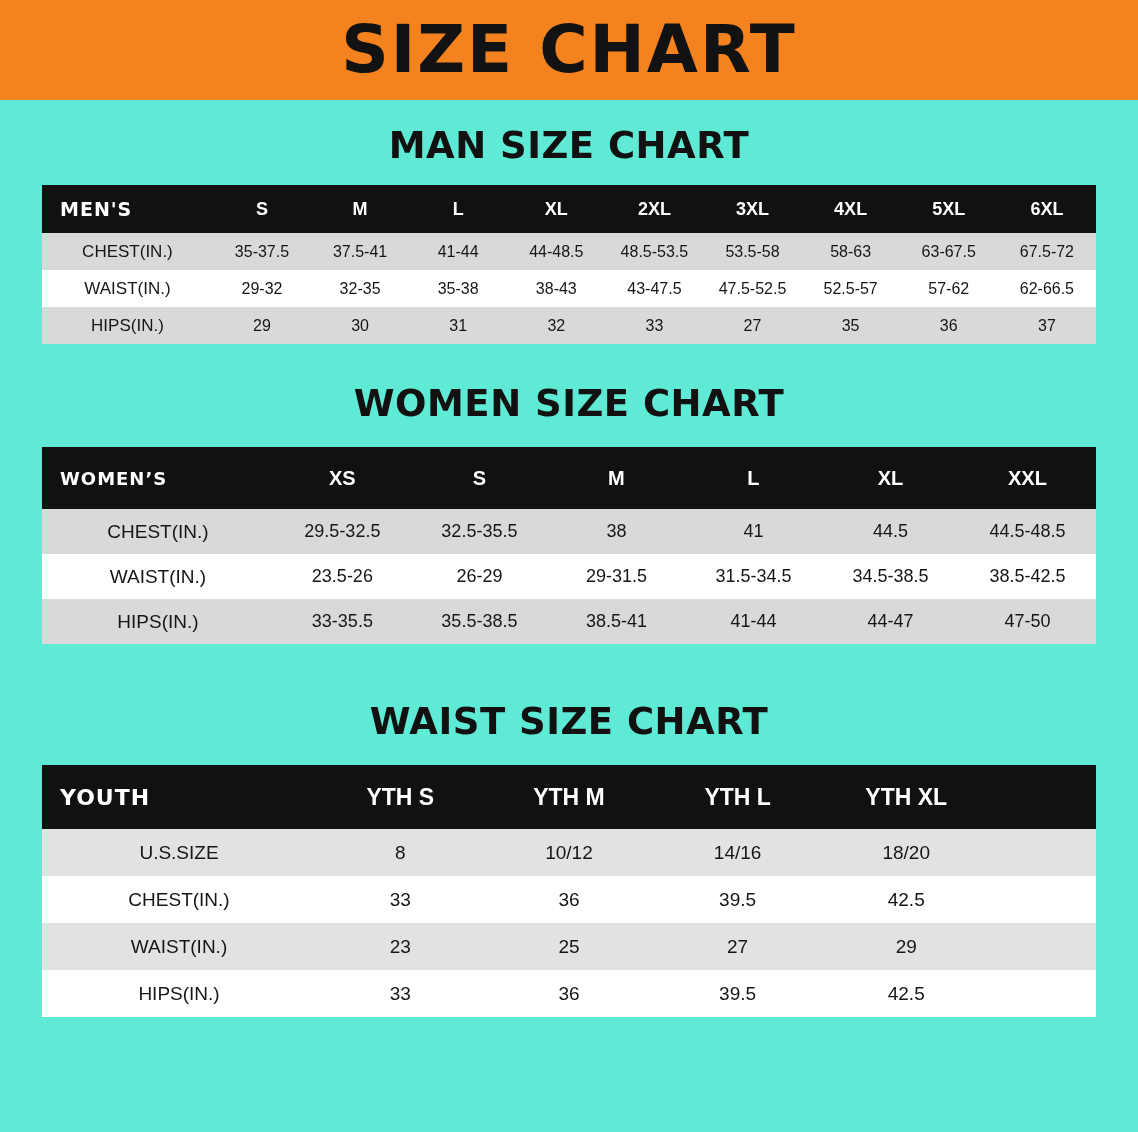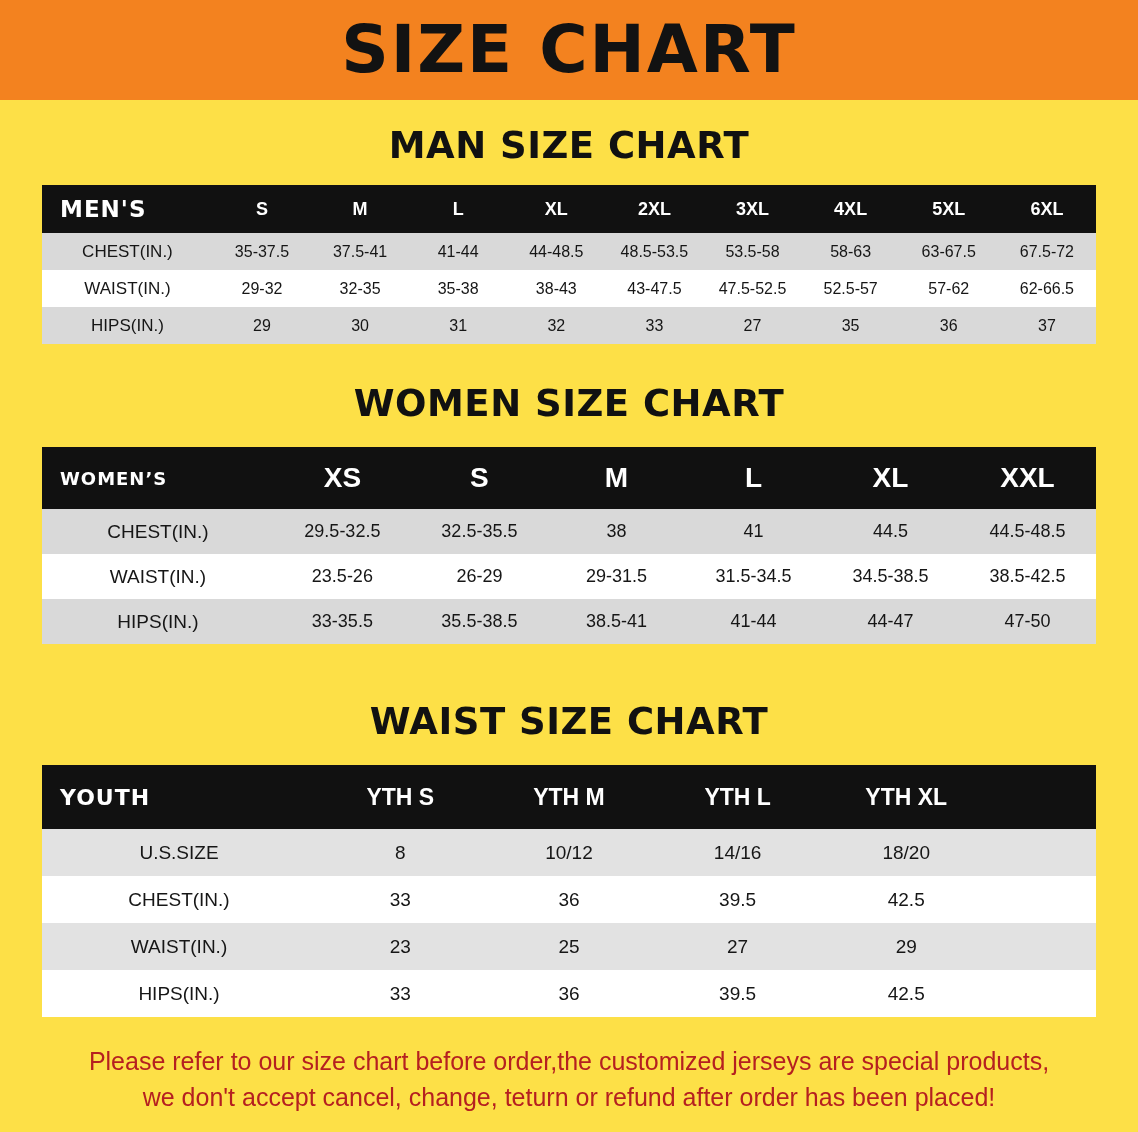--- a/index.html
+++ b/index.html
@@ -11,21 +11,21 @@
     height: 1132px;
     background: #ffffff;
     font-family: "Liberation Sans", sans-serif;
     color: #111111;
     overflow: hidden;
   }
   .page {
     position: relative;
     width: 1138px;
     height: 1132px;
-    background: #fde047;
+    background: #5eead4;
   }
 
   
   .banner {
     height: 100px;
     background: #f3821f;
     display: flex;
     align-items: center;
     justify-content: center;
   }
@@ -84,28 +84,28 @@
   }
   .hdr-label {
     text-align: left;
     padding-left: 18px;
     font-family: "DejaVu Sans", sans-serif;
     letter-spacing: 1px;
   }
 
   
   .men-table thead th { height: 46px; font-size: 18px; }
-  .men-table thead th.hdr-label { font-size: 23px; }
+  .men-table thead th.hdr-label { font-size: 19px; }
   .men-table tbody td { height: 35px; font-size: 16px; }
   .men-table tbody td.rowlabel { font-size: 17px; text-align: center; }
   .men-table tbody tr.alt td { background: #d9d9d9; }
   .men-table tbody tr.plain td { background: #ffffff; }
 
   
-  .women-table thead th { height: 60px; font-size: 28px; }
+  .women-table thead th { height: 60px; font-size: 20px; }
   .women-table thead th.hdr-label { font-size: 18px; }
   .women-table tbody td { height: 43px; font-size: 18px; }
   .women-table tbody td.rowlabel { font-size: 19px; text-align: center; }
   .women-table tbody tr.alt td { background: #d9d9d9; }
   .women-table tbody tr.plain td { background: #ffffff; }
 
   
   .youth-table thead th { height: 62px; font-size: 23px; }
   .youth-table thead th.hdr-label { font-size: 22px; }
   .youth-table tbody td { height: 45px; font-size: 19px; }
@@ -310,18 +310,14 @@
           <td>33</td>
           <td>36</td>
           <td>39.5</td>
           <td>42.5</td>
           <td></td>
         </tr>
       </tbody>
     </table>
   </div>
 
-  <div class="note">
-    <span class="l1">Please refer to our size chart before order,the customized jerseys are special products,</span>
-    <span class="l2">we don't accept cancel, change, teturn or refund after order has been placed!</span>
-  </div>
 
 </div>
 
 </body></html>

